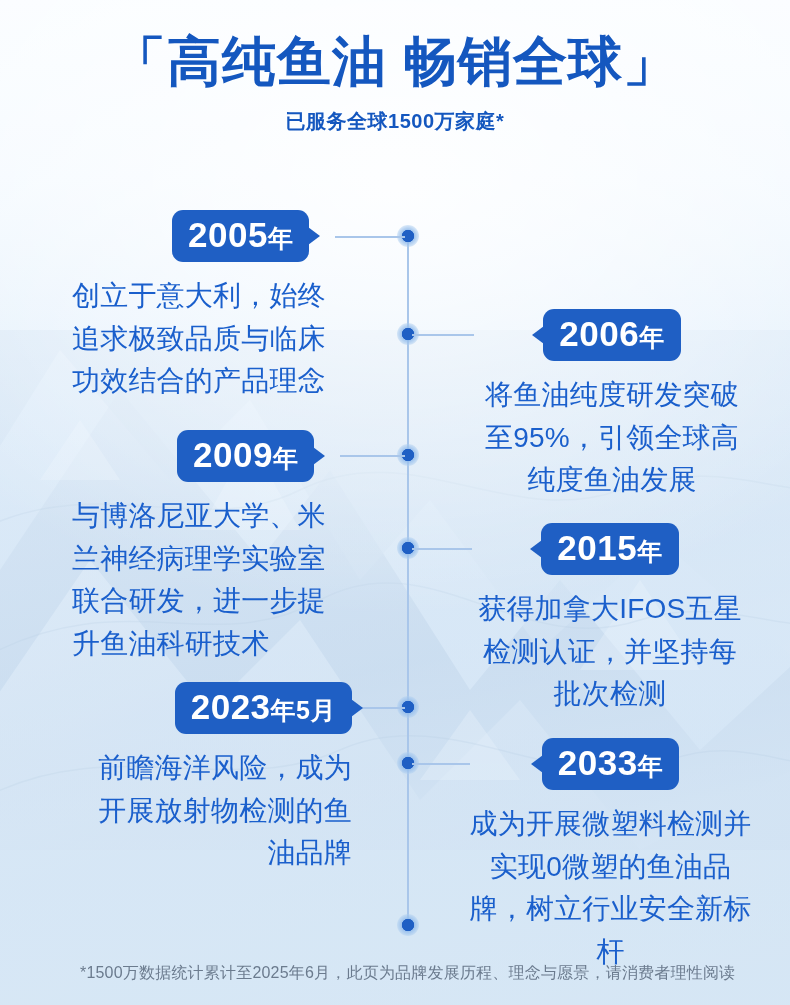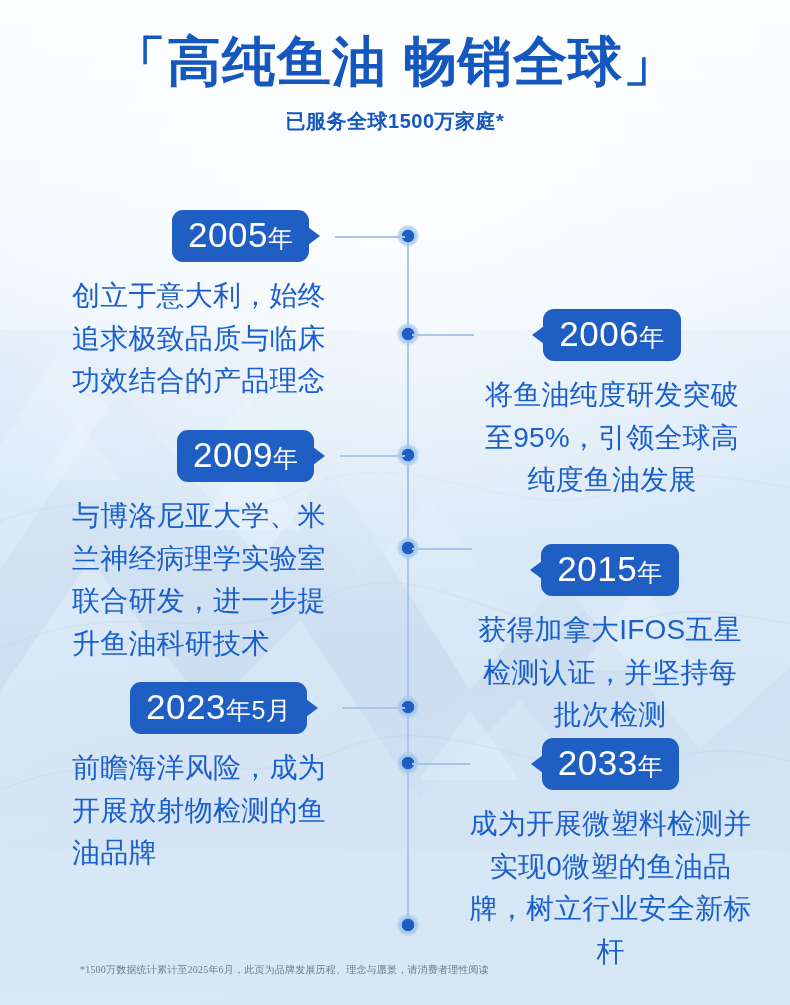--- a/index.html
+++ b/index.html
@@ -126,21 +126,21 @@
   .entry.right { text-align: center; }
 
   .badge {
     position: relative;
     display: inline-block;
     background: #1f5fc4;
     color: #ffffff;
     border-radius: 11px;
     padding: 4px 16px 7px 16px;
     font-size: 35px;
-    font-weight: 400;
+    font-weight: 700;
     line-height: 1.18;
     letter-spacing: 0.5px;
     white-space: nowrap;
   }
   .badge .suffix { font-size: 25px; }
   .badge::after {
     content: "";
     position: absolute;
     top: 50%;
     margin-top: -9px;
@@ -164,25 +164,24 @@
     color: #1a5fcc;
     font-weight: 500;
     letter-spacing: 0.2px;
   }
 
   
   .footnote {
     position: absolute;
     left: 80px;
     top: 963px;
-    font-size: 10px;
+    font-size: 16px;
     color: #6b7b8e;
     letter-spacing: 0.2px;
     white-space: nowrap;
-    font-family: Liberation Serif, serif;
   }
 </style>
 </head>
 <body>
 
 <div id="page">
 
   <div class="bg-base"></div>
 
   <div class="bg-mountain">
@@ -266,28 +265,28 @@
     <div class="desc">将鱼油纯度研发突破至95%，引领全球高纯度鱼油发展</div>
   </div>
 
   <div class="entry left" style="left:72px;top:430px;width:280px;">
     <div class="badge" style="margin-left:105px;">
       <span>2009</span><span class="suffix">年</span>
     </div>
     <div class="desc">与博洛尼亚大学、米兰神经病理学实验室联合研发，进一步提升鱼油科研技术</div>
   </div>
 
-  <div class="entry right" style="left:470px;top:544px;width:280px;">
+  <div class="entry right" style="left:470px;top:523px;width:280px;">
     <div class="badge">
       <span>2015</span><span class="suffix">年</span>
     </div>
     <div class="desc">获得加拿大IFOS五星检测认证，并坚持每批次检测</div>
   </div>
 
-  <div class="entry left" style="left:72px;top:682px;width:280px;">
+  <div class="entry left" style="left:72px;top:682px;width:280px;text-align:right;">
     <div class="badge" style="margin-left:58px;">
       <span>2023</span><span class="suffix">年5月</span>
     </div>
     <div class="desc">前瞻海洋风险，成为开展放射物检测的鱼油品牌</div>
   </div>
 
   <div class="entry right" style="left:468px;top:738px;width:285px;">
     <div class="badge">
       <span>2033</span><span class="suffix">年</span>
     </div>

